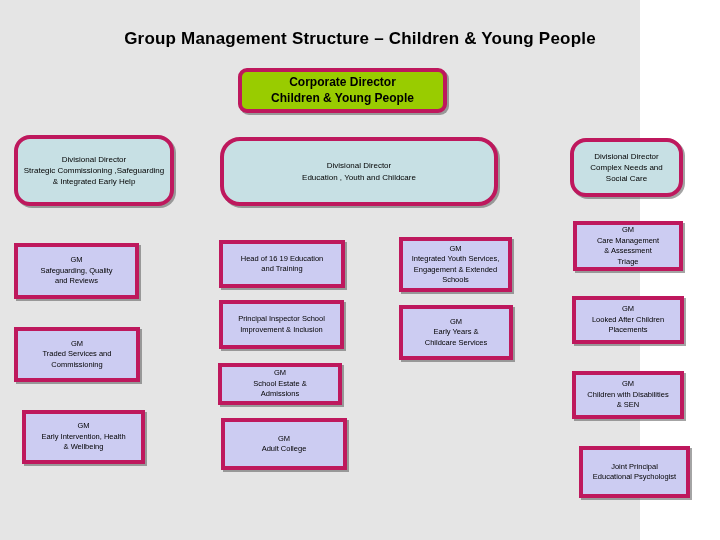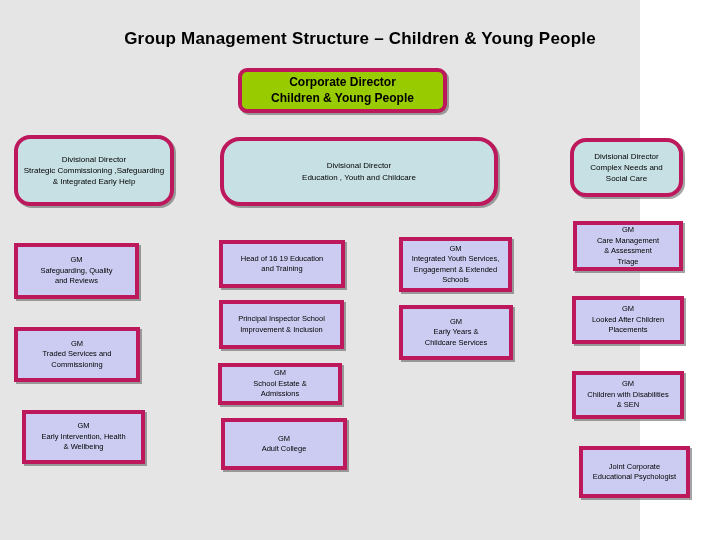--- a/index.html
+++ b/index.html
@@ -121,16 +121,16 @@
 Triage</div>
 
   <div class="box gm" style="left:572px; top:296px; width:112px; height:48px;">GM
 Looked After Children
 Placements</div>
 
   <div class="box gm" style="left:572px; top:371px; width:112px; height:48px;">GM
 Children with Disabilities
 &amp; SEN</div>
 
-  <div class="box gm" style="left:579px; top:446px; width:111px; height:52px;">Joint Corporate
+  <div class="box gm" style="left:579px; top:446px; width:111px; height:52px;">Joint Principal
 Educational Psychologist</div>
 
 </div>
 
 </body></html>

